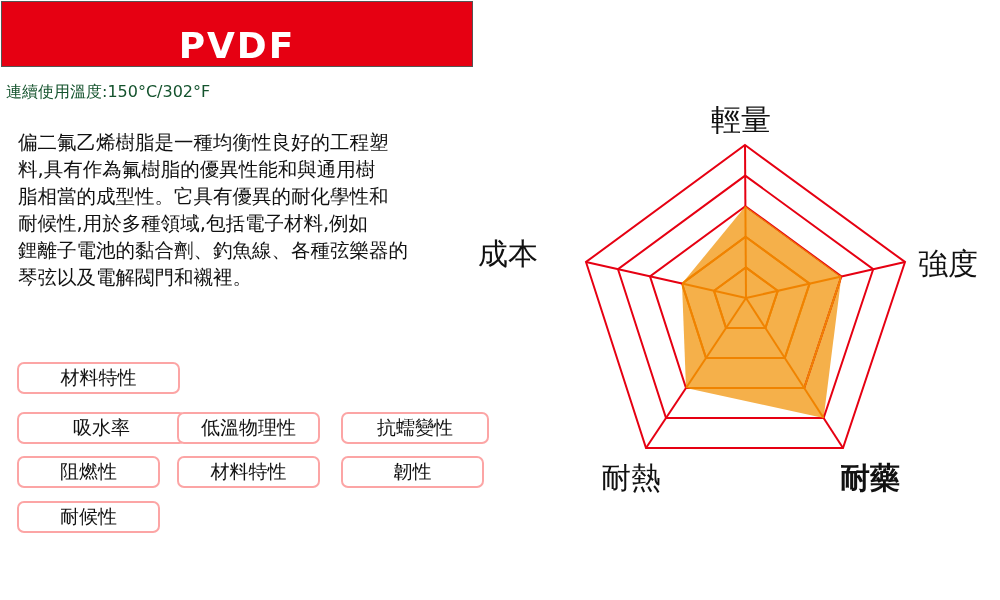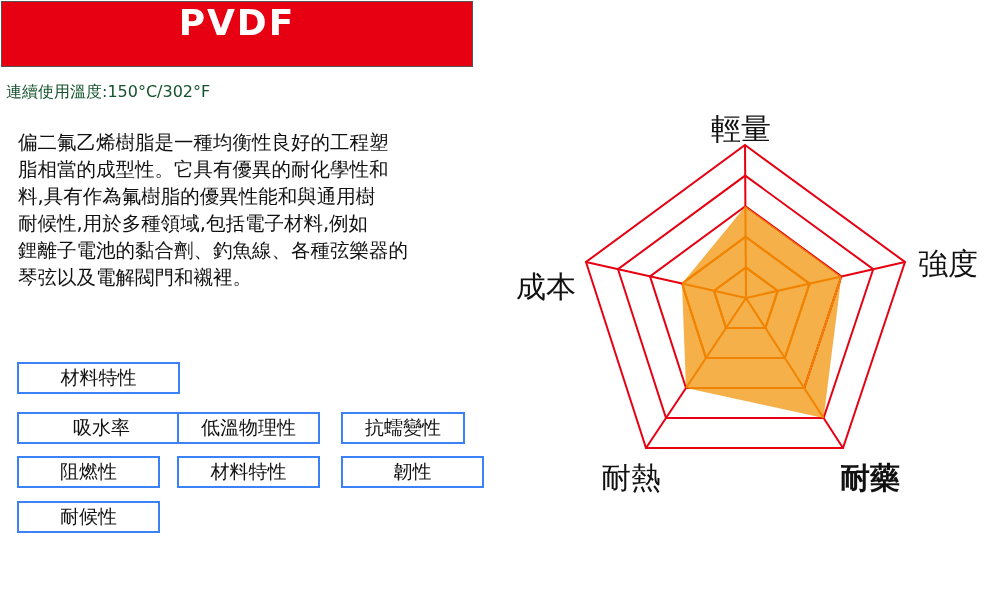--- a/index.html
+++ b/index.html
@@ -3,69 +3,69 @@
 <meta charset="utf-8">
 <style>
   html, body { margin:0; padding:0; }
   body {
     width:1000px; height:600px; position:relative; overflow:hidden;
     background:#ffffff; font-family:"DejaVu Sans", "Liberation Sans", sans-serif; color:#1a1a1a;
   }
   .title-bar {
     position:absolute; left:1px; top:1px; width:470px; height:64px;
     background:#e60012; border:1px solid #555;
-    display:flex; align-items:flex-start; justify-content:center;
+    display:flex; align-items:flex-end; justify-content:center;
   }
   .title-bar span {
     color:#fff; font-family:"DejaVu Sans", sans-serif; font-weight:bold;
     font-size:36px; letter-spacing:2px;
   }
   .temp {
     position:absolute; left:6px; top:82px; font-size:16px; color:#14532d;
     white-space:nowrap;
   }
   .desc {
     position:absolute; left:18px; top:129px; width:450px;
     font-size:19.5px; line-height:27px; color:#111;
   }
   .desc div { white-space:nowrap; }
   .tag {
-    position:absolute; height:32px; border:2px solid #3b82f6; border-radius:0;
+    position:absolute; height:32px; border:2px solid #fca5a5; border-radius:7px;
     box-sizing:border-box; display:flex; align-items:center; justify-content:center;
     font-size:19px; color:#111; background:#fff;
   }
   .chart-label {
     position:absolute; font-size:30px; color:#111; white-space:nowrap;
     font-weight:500;
   }
   svg#radar { position:absolute; left:0; top:0; }
 </style>
 </head>
 <body>
 
 <div class="title-bar">
   <span>PVDF</span>
 </div>
 
 <div class="temp">連續使用溫度:150°C/302°F</div>
 
 <div class="desc">
   <div>偏二氟乙烯樹脂是一種均衡性良好的工程塑</div>
+  <div>料,具有作為氟樹脂的優異性能和與通用樹</div>
   <div>脂相當的成型性。它具有優異的耐化學性和</div>
-  <div>料,具有作為氟樹脂的優異性能和與通用樹</div>
   <div>耐候性,用於多種領域,包括電子材料,例如</div>
   <div>鋰離子電池的黏合劑、釣魚線、各種弦樂器的</div>
   <div>琴弦以及電解閥門和襯裡。</div>
 </div>
 
 <div class="tag" style="left:17px;top:362px;width:163px;">材料特性</div>
 
 <div class="tag" style="left:17px;top:412px;width:169px;">吸水率</div>
 <div class="tag" style="left:177px;top:412px;width:143px;">低溫物理性</div>
-<div class="tag" style="left:341px;top:412px;width:124px;">抗蠕變性</div>
+<div class="tag" style="left:341px;top:412px;width:148px;">抗蠕變性</div>
 
 <div class="tag" style="left:17px;top:456px;width:143px;text-align:right;">阻燃性</div>
 <div class="tag" style="left:177px;top:456px;width:143px;">材料特性</div>
 <div class="tag" style="left:341px;top:456px;width:143px;">韌性</div>
 
 <div class="tag" style="left:17px;top:501px;width:143px;">耐候性</div>
 
 <svg id="radar" width="1000" height="600">
   <g id="radar-fill">
       <polygon points="745.4,206.2 841.4,276.4 823.6,418.0 686.0,388.0 682.0,283.6" fill="#f5b04a" stroke="none"></polygon>
@@ -94,17 +94,17 @@
       <g clip-path="url(#dataclip)">
         <polygon points="745.8,267.4 777.8,290.8 765.4,328.0 726.0,328.0 714.0,290.8" fill="none" stroke="#f08300" stroke-width="2"></polygon>
         <polygon points="745.6,236.8 809.6,283.6 784.8,358.0 706.0,358.0 682.0,283.6" fill="none" stroke="#f08300" stroke-width="2"></polygon>
         <polygon points="745.4,206.2 841.4,276.4 804.2,388.0 686.0,388.0 650.0,276.4" fill="none" stroke="#f08300" stroke-width="2"></polygon>
         <polygon points="745.2,175.6 873.2,269.2 823.6,418.0 666.0,418.0 618.0,269.2" fill="none" stroke="#f08300" stroke-width="2"></polygon>
         <polygon points="745.0,145.0 905.0,262.0 843.0,448.0 646.0,448.0 586.0,262.0" fill="none" stroke="#f08300" stroke-width="2"></polygon>
       </g>
     </g>
 </svg>
 
-<div class="chart-label" style="left:711px;top:100px;margin-top:9px;">輕量</div>
+<div class="chart-label" style="left:711px;top:100px;">輕量</div>
 <div class="chart-label" style="left:918px;top:244px;">強度</div>
 <div class="chart-label" style="left:840px;top:458px;font-weight:bold;">耐藥</div>
 <div class="chart-label" style="left:601px;top:458px;text-align:right;">耐熱</div>
-<div class="chart-label" style="left:516px;top:234px;margin-top:33px;">成本</div>
+<div class="chart-label" style="left:478px;top:234px;">成本</div>
 
 </body></html>

